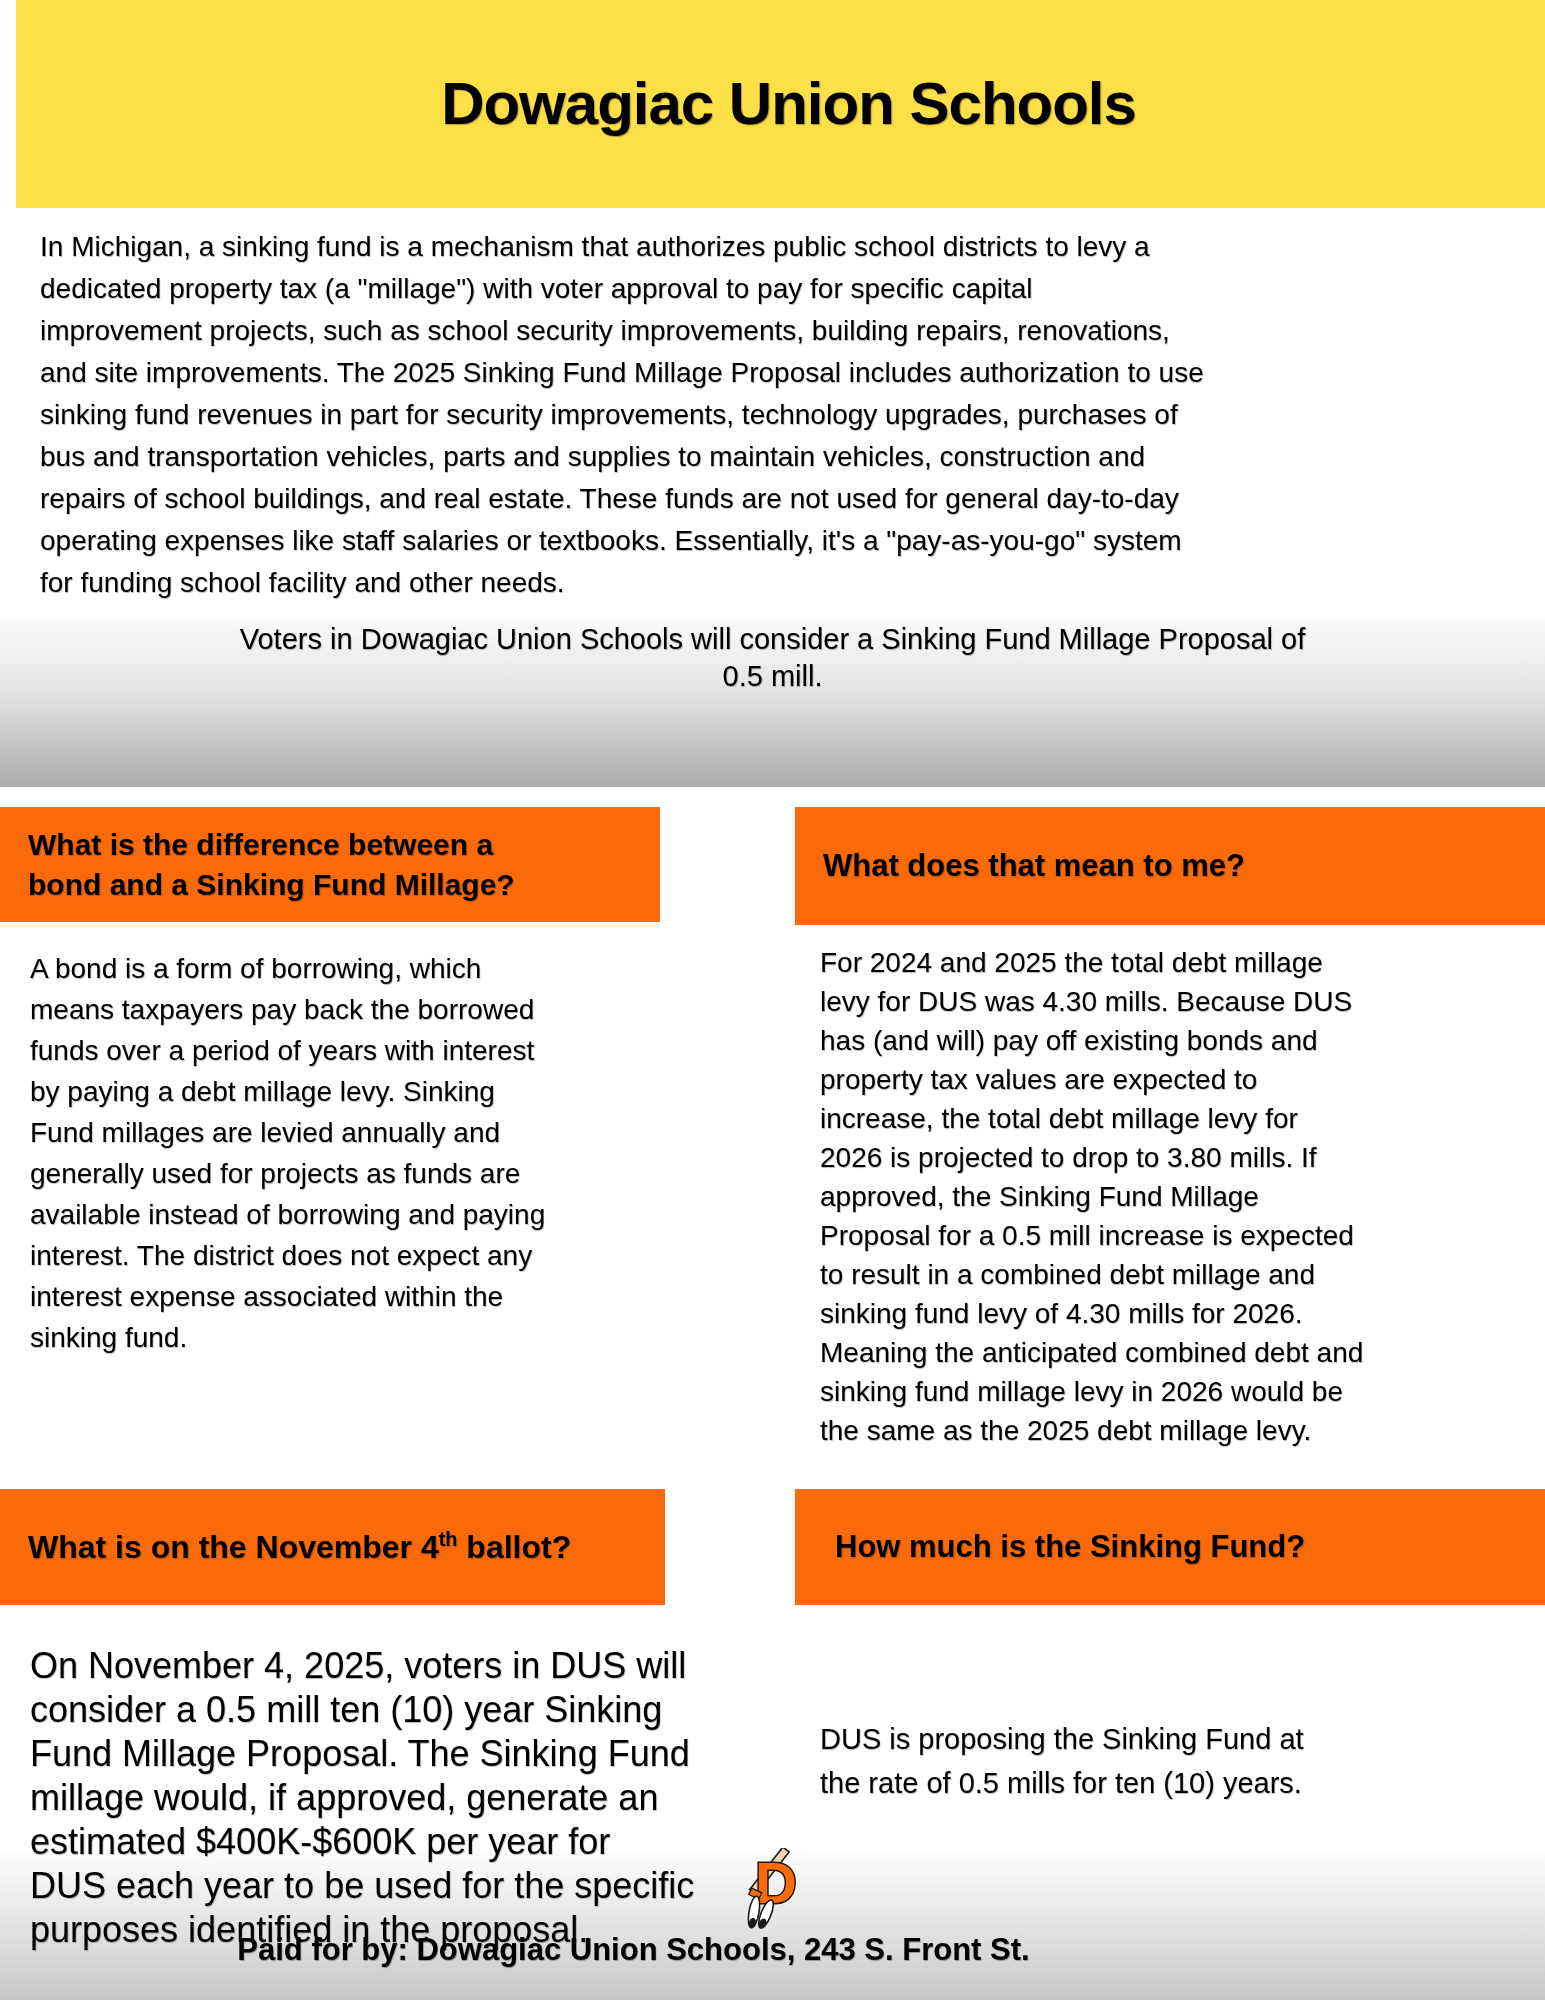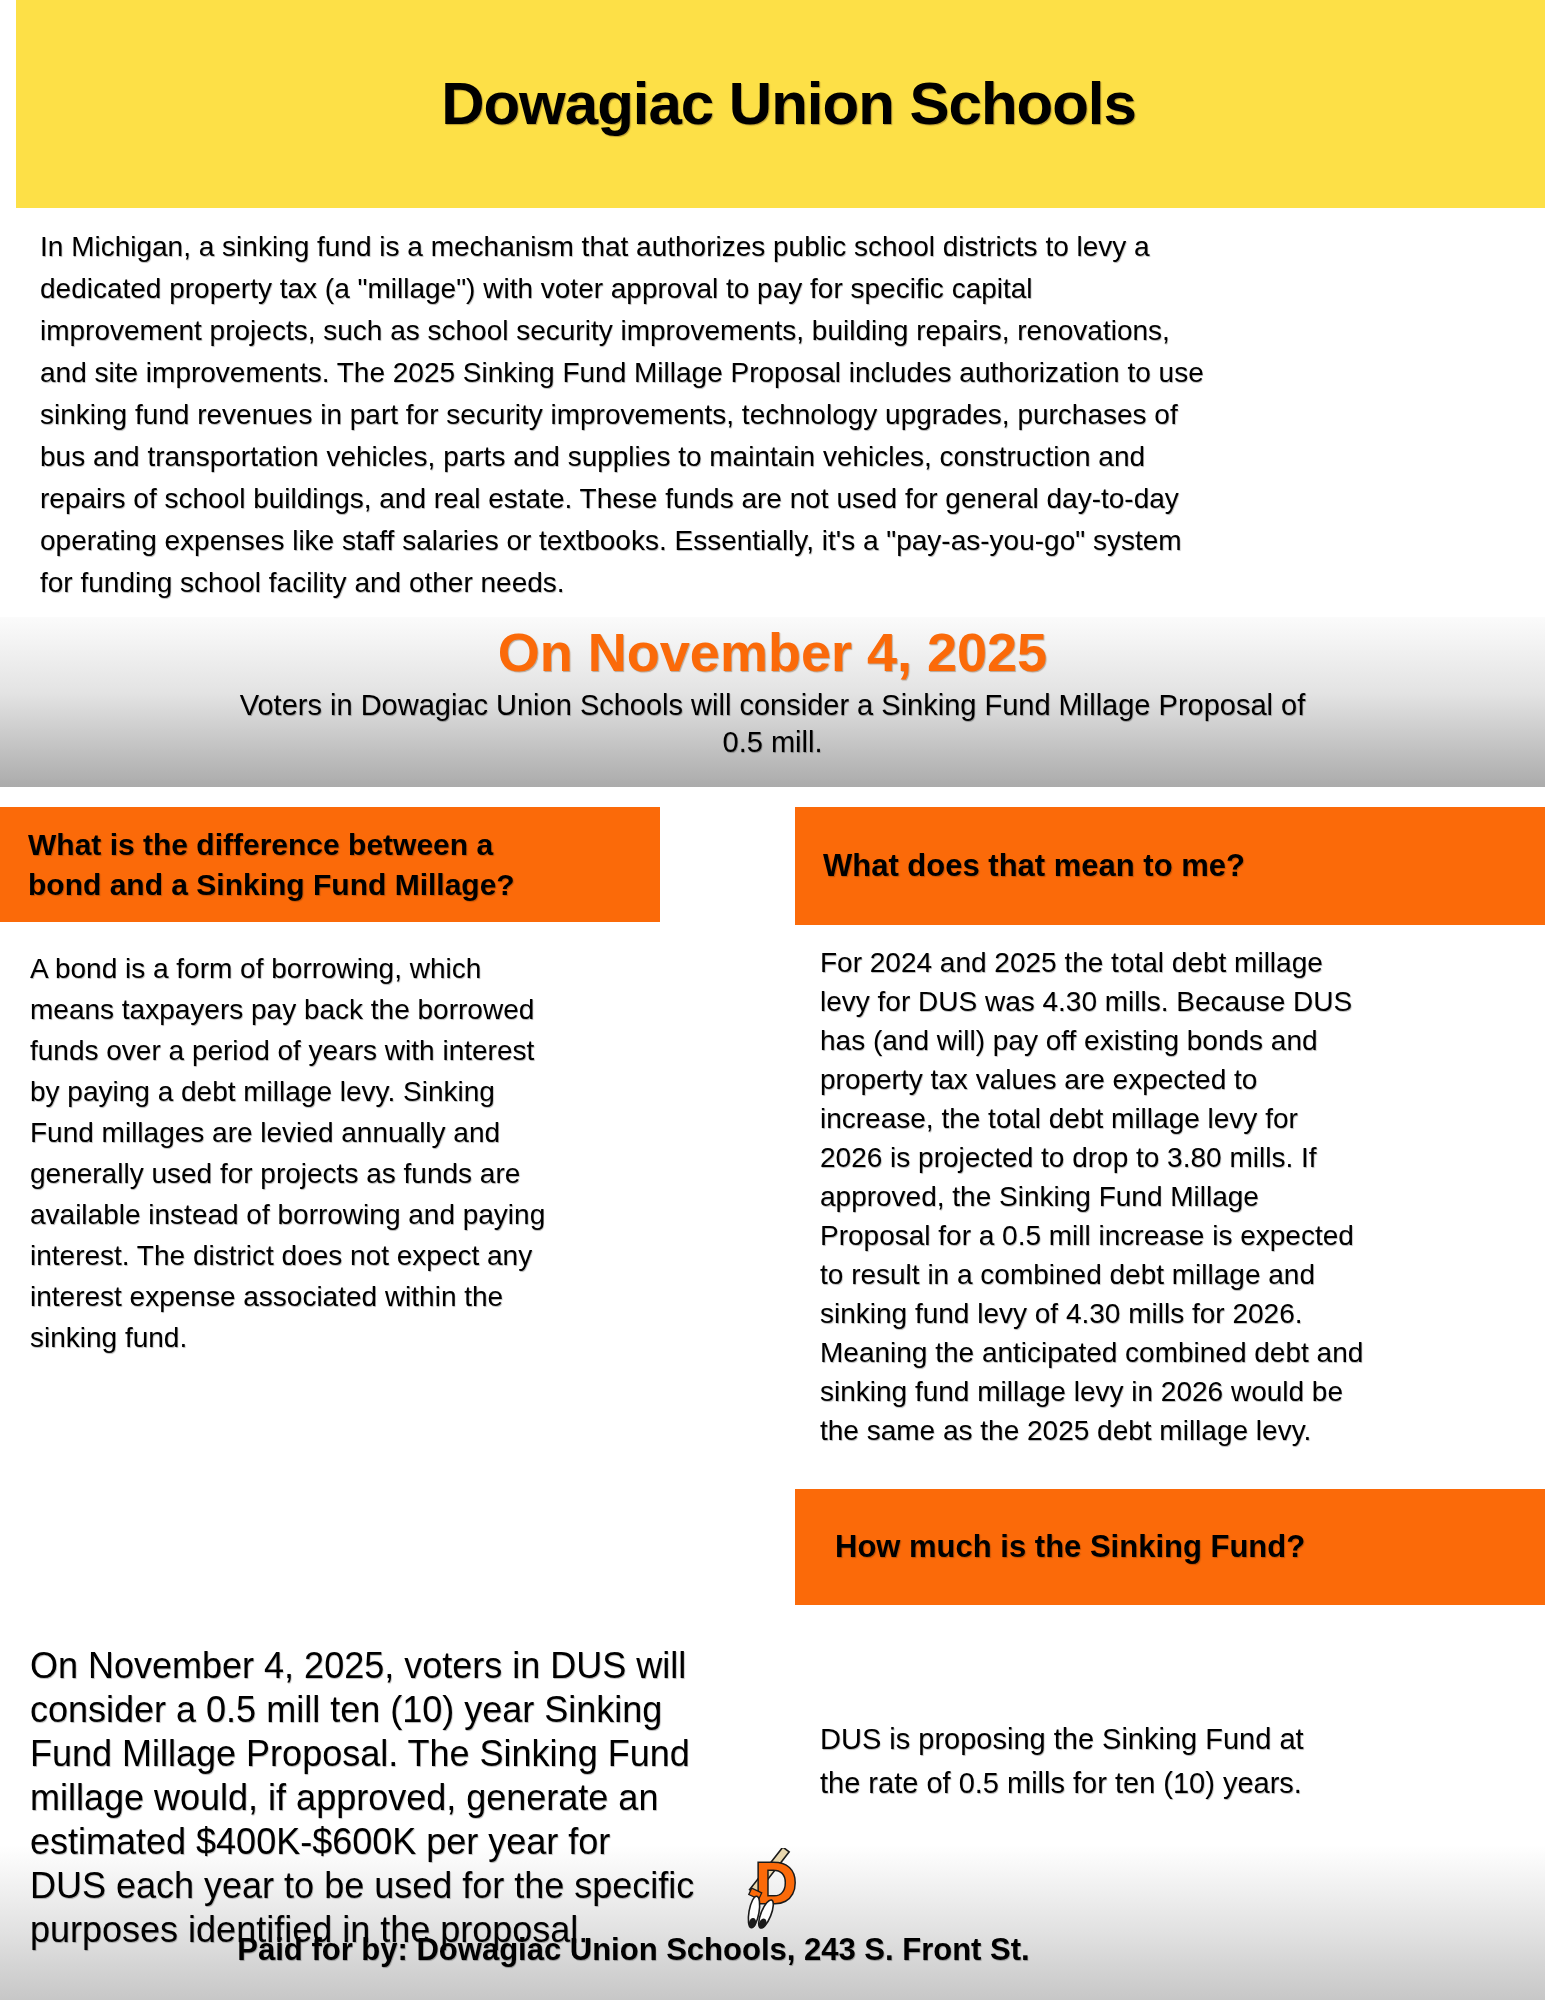--- a/index.html
+++ b/index.html
@@ -134,31 +134,33 @@
 dedicated property tax (a "millage") with voter approval to pay for specific capital
 improvement projects, such as school security improvements, building repairs, renovations,
 and site improvements. The 2025 Sinking Fund Millage Proposal includes authorization to use
 sinking fund revenues in part for security improvements, technology upgrades, purchases of
 bus and transportation vehicles, parts and supplies to maintain vehicles, construction and
 repairs of school buildings, and real estate. These funds are not used for general day-to-day
 operating expenses like staff salaries or textbooks. Essentially, it's a "pay-as-you-go" system
 for funding school facility and other needs.</div>
 
   <div class="layer band">
-    <div class="band-heading">On November 4, 2025</div>
     <div class="band-sub">Voters in Dowagiac Union Schools will consider a Sinking Fund Millage Proposal of
 0.5 mill.</div>
   </div>
 
   <div class="layer qbox qbox-2">
     <span>What does that mean to me?</span>
   </div>
   <div class="layer qbox qbox-1">
     <span>What is the difference between a
 bond and a Sinking Fund Millage?</span>
+  </div>
+  <div class="layer qbox qbox-3">
+    <span><span>What is on the November 4</span><sup>th</sup><span> ballot?</span></span>
   </div>
   <div class="layer qbox qbox-4">
     <span>How much is the Sinking Fund?</span>
   </div>
 
   <div class="layer answer ans-1">A bond is a form of borrowing, which
 means taxpayers pay back the borrowed
 funds over a period of years with interest
 by paying a debt millage levy. Sinking
 Fund millages are levied annually and

